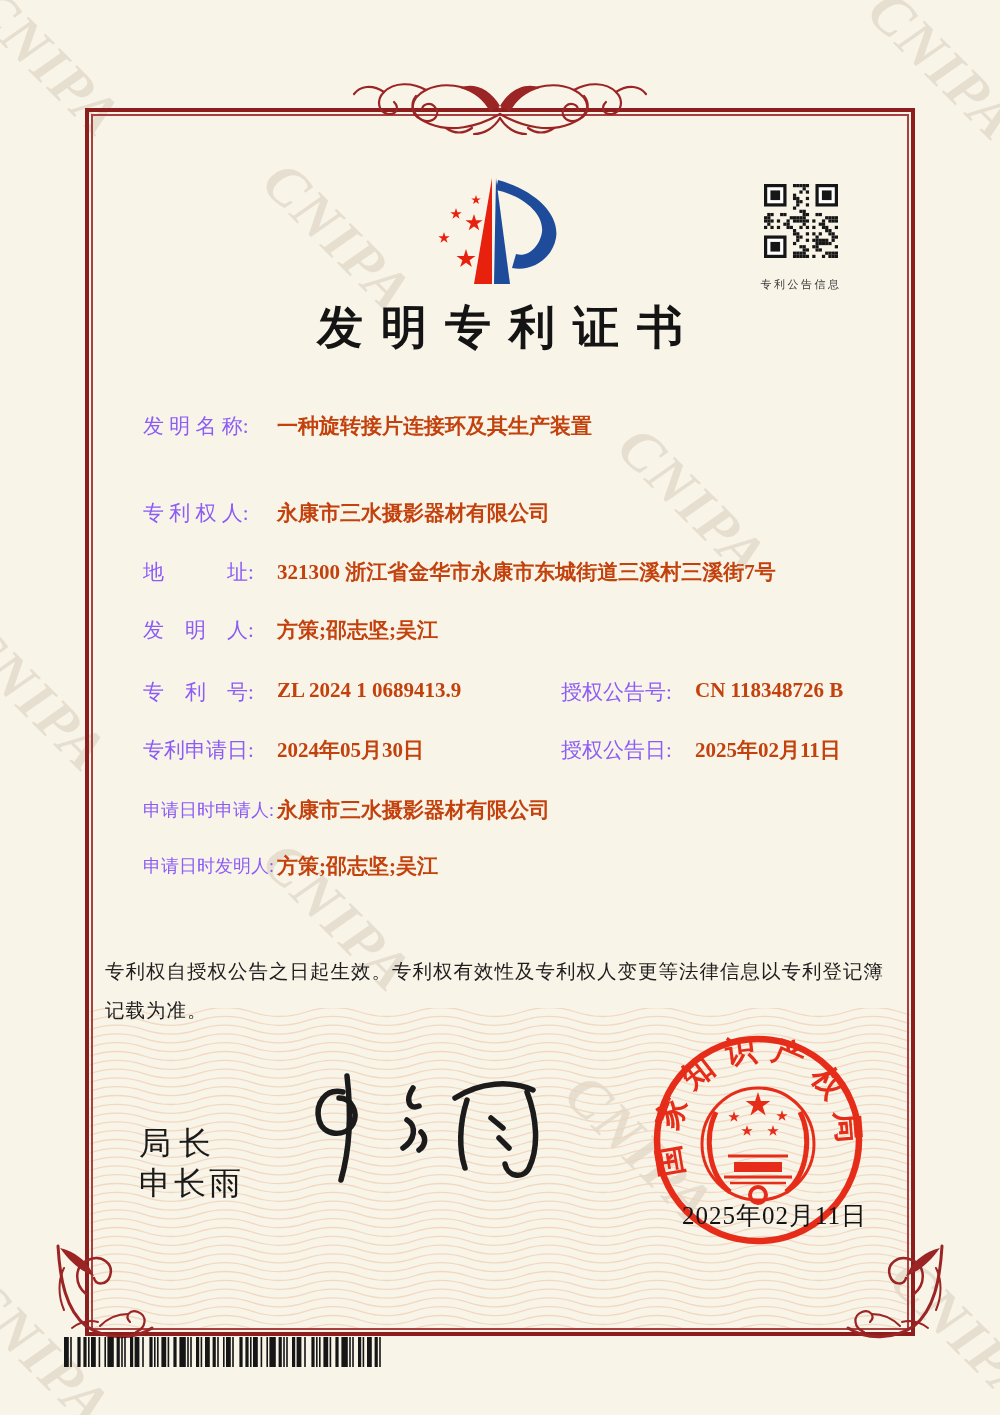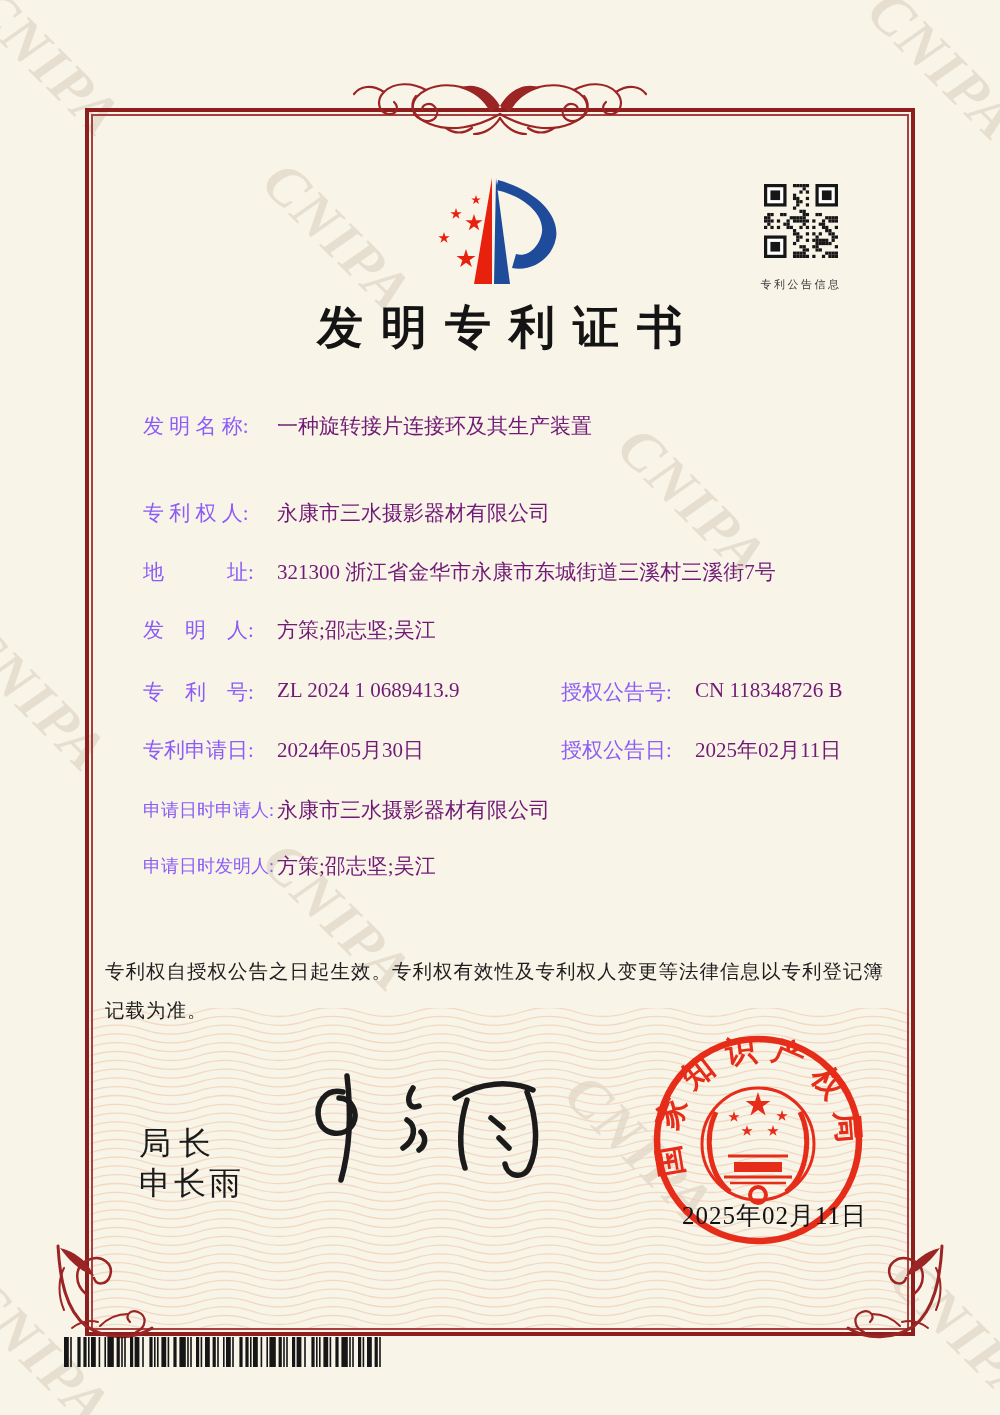--- a/index.html
+++ b/index.html
@@ -28,21 +28,21 @@
   .cert-no{position:absolute;left:130px;top:176px;font-size:22px;letter-spacing:3px;color:#1d1d1d;}
   .logo{position:absolute;left:430px;top:170px;}
   .qr{position:absolute;left:764px;top:184px;}
   .qr-caption{position:absolute;left:736px;top:277px;width:130px;text-align:center;
     font-size:11px;letter-spacing:2.5px;color:#3a3a3a;}
   .doc-title{position:absolute;left:0;top:297px;width:100%;text-align:center;
     font-size:46px;font-weight:bold;letter-spacing:18px;text-indent:18px;color:#141414;}
   
   .row{position:absolute;left:143px;height:30px;font-size:21px;white-space:nowrap;}
   .row .lab{position:absolute;left:0;top:0;color:#8b5cf6;white-space:nowrap;}
-  .row .val{position:absolute;left:134px;top:0;color:#701a75;white-space:nowrap;}
+  .row .val{position:absolute;left:134px;top:0;color:#c2410c;white-space:nowrap;font-weight:bold;}
   .row.col2{left:561px;}
   .row.small .lab{font-size:18px;top:2px;}
   
   .statement{position:absolute;left:105px;top:952px;width:792px;
     font-size:19.5px;line-height:39px;letter-spacing:1px;color:#1e1e1e;}
   .statement .l1{text-indent:40px;}
   
   .officer-title{position:absolute;left:139px;top:1122px;
     font-family:"Liberation Sans","DejaVu Sans",sans-serif;
     font-size:32px;letter-spacing:8px;color:#1a1a1a;}

